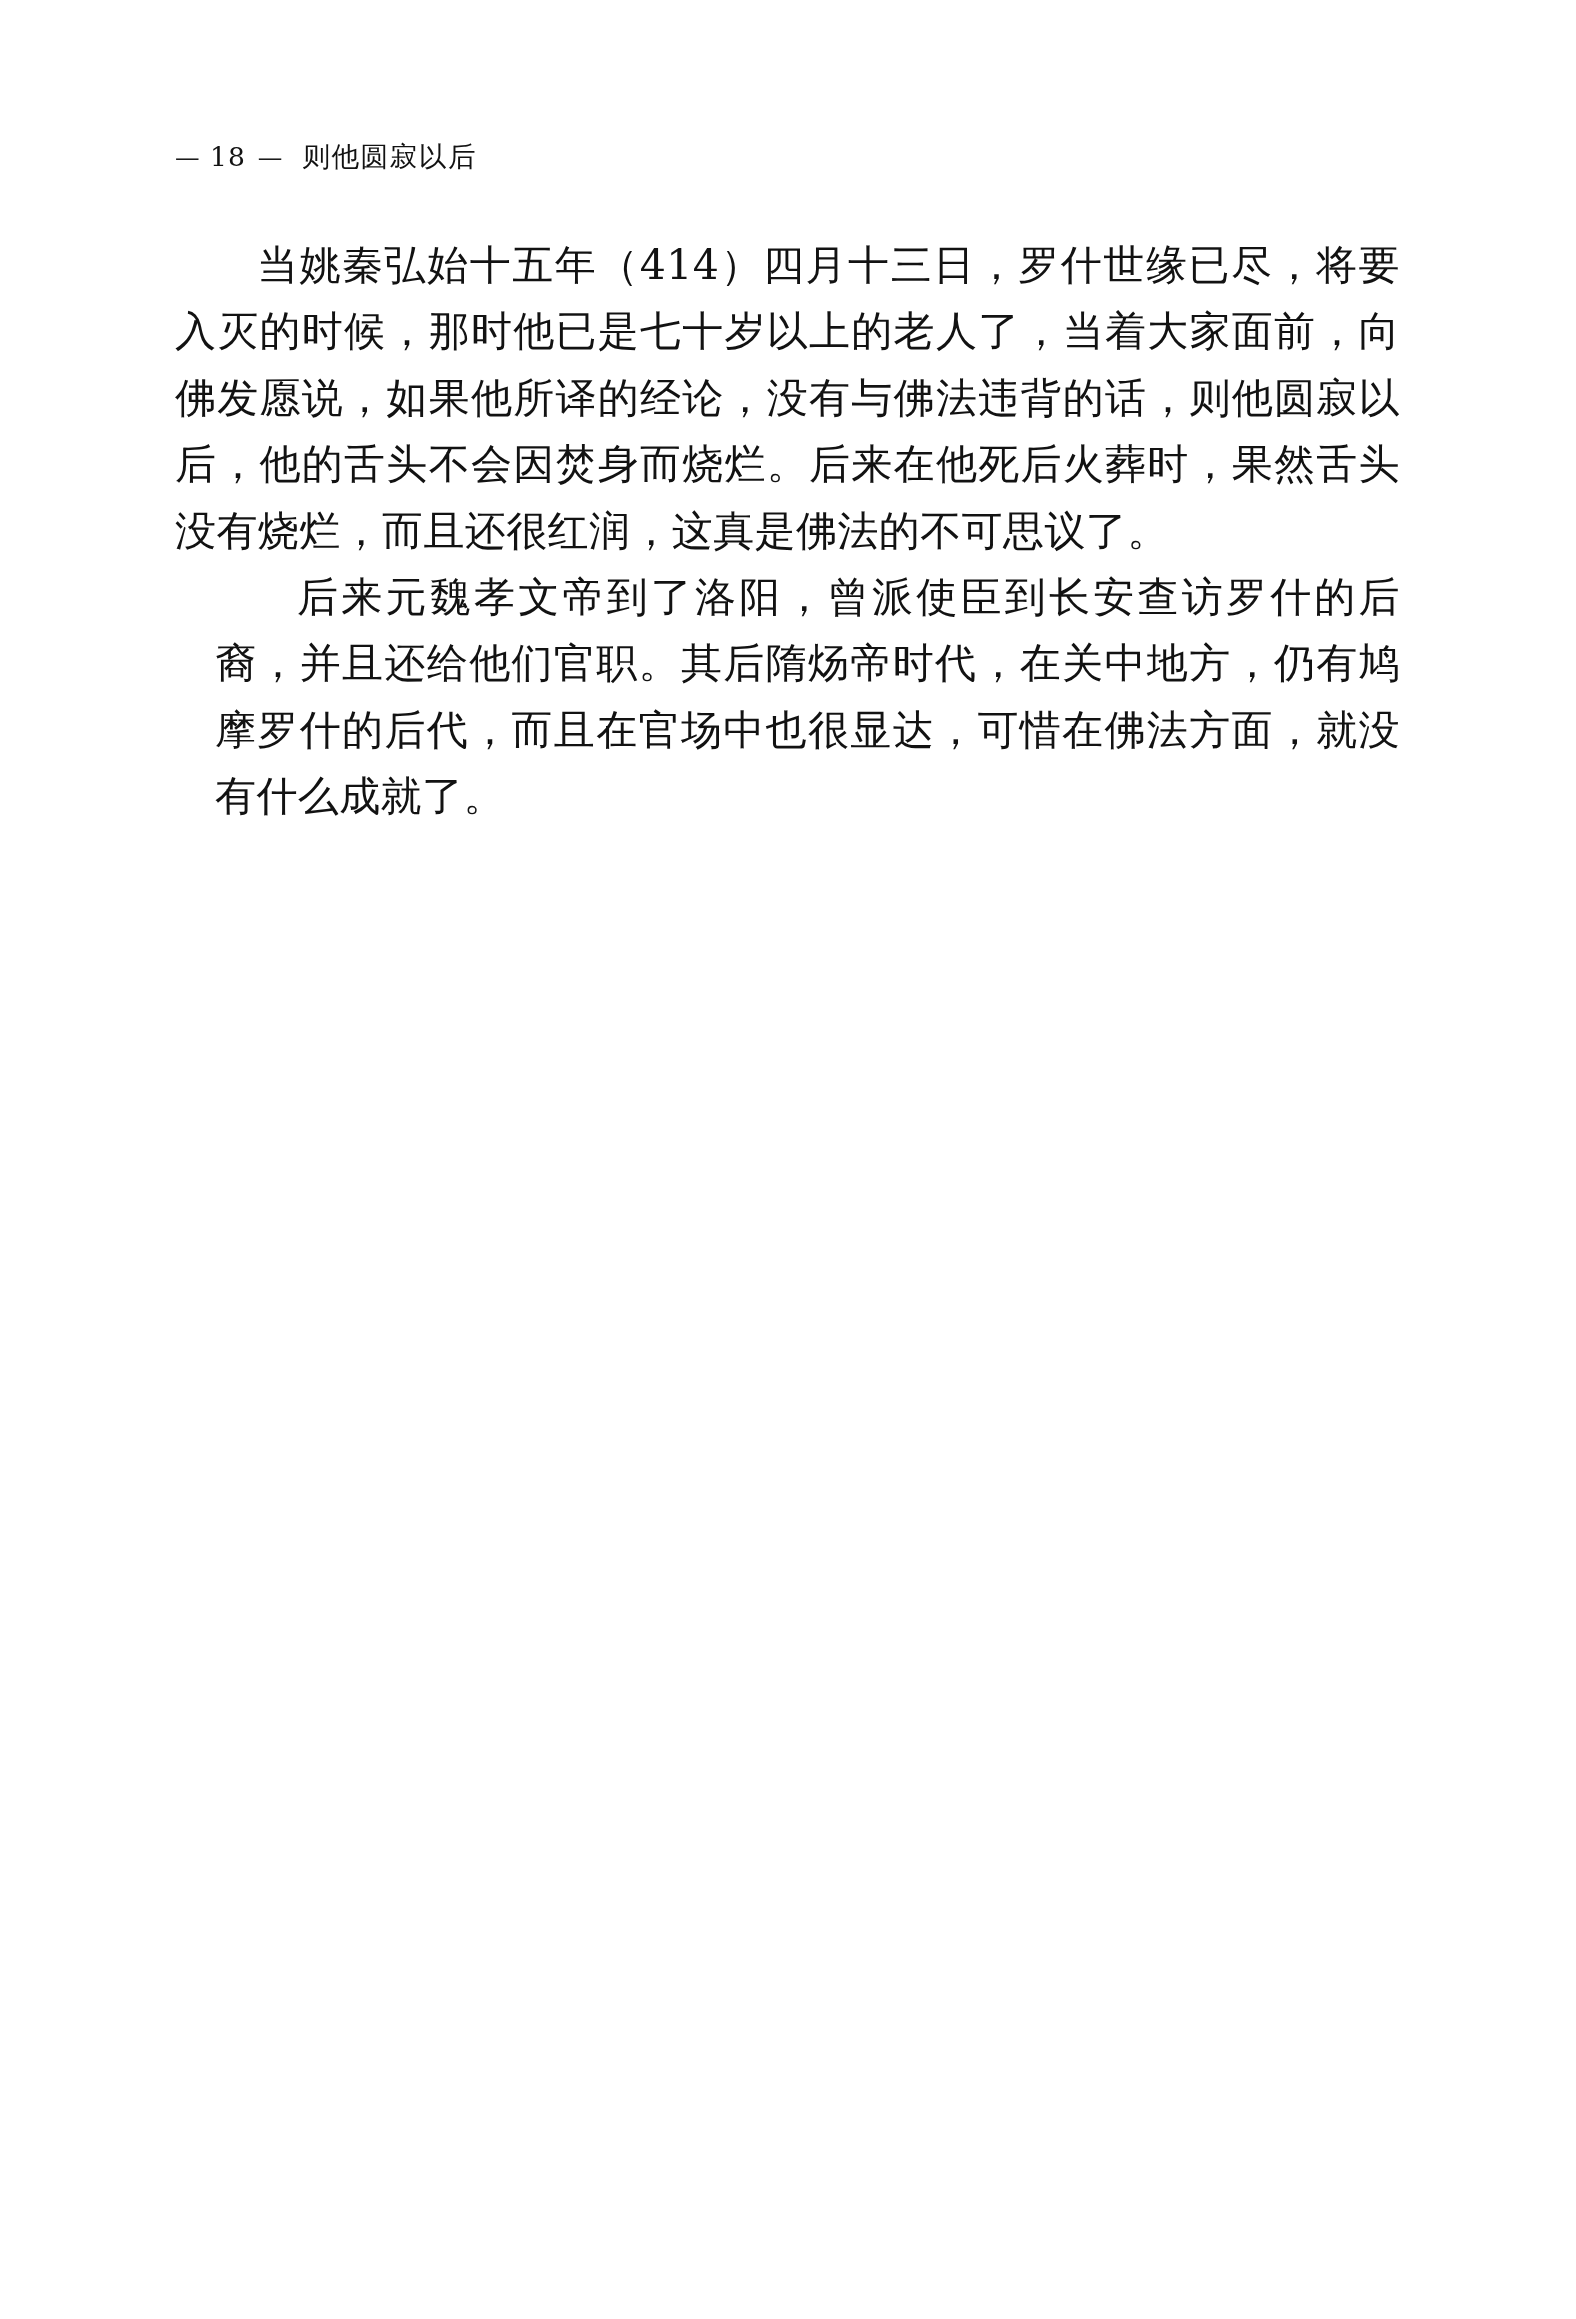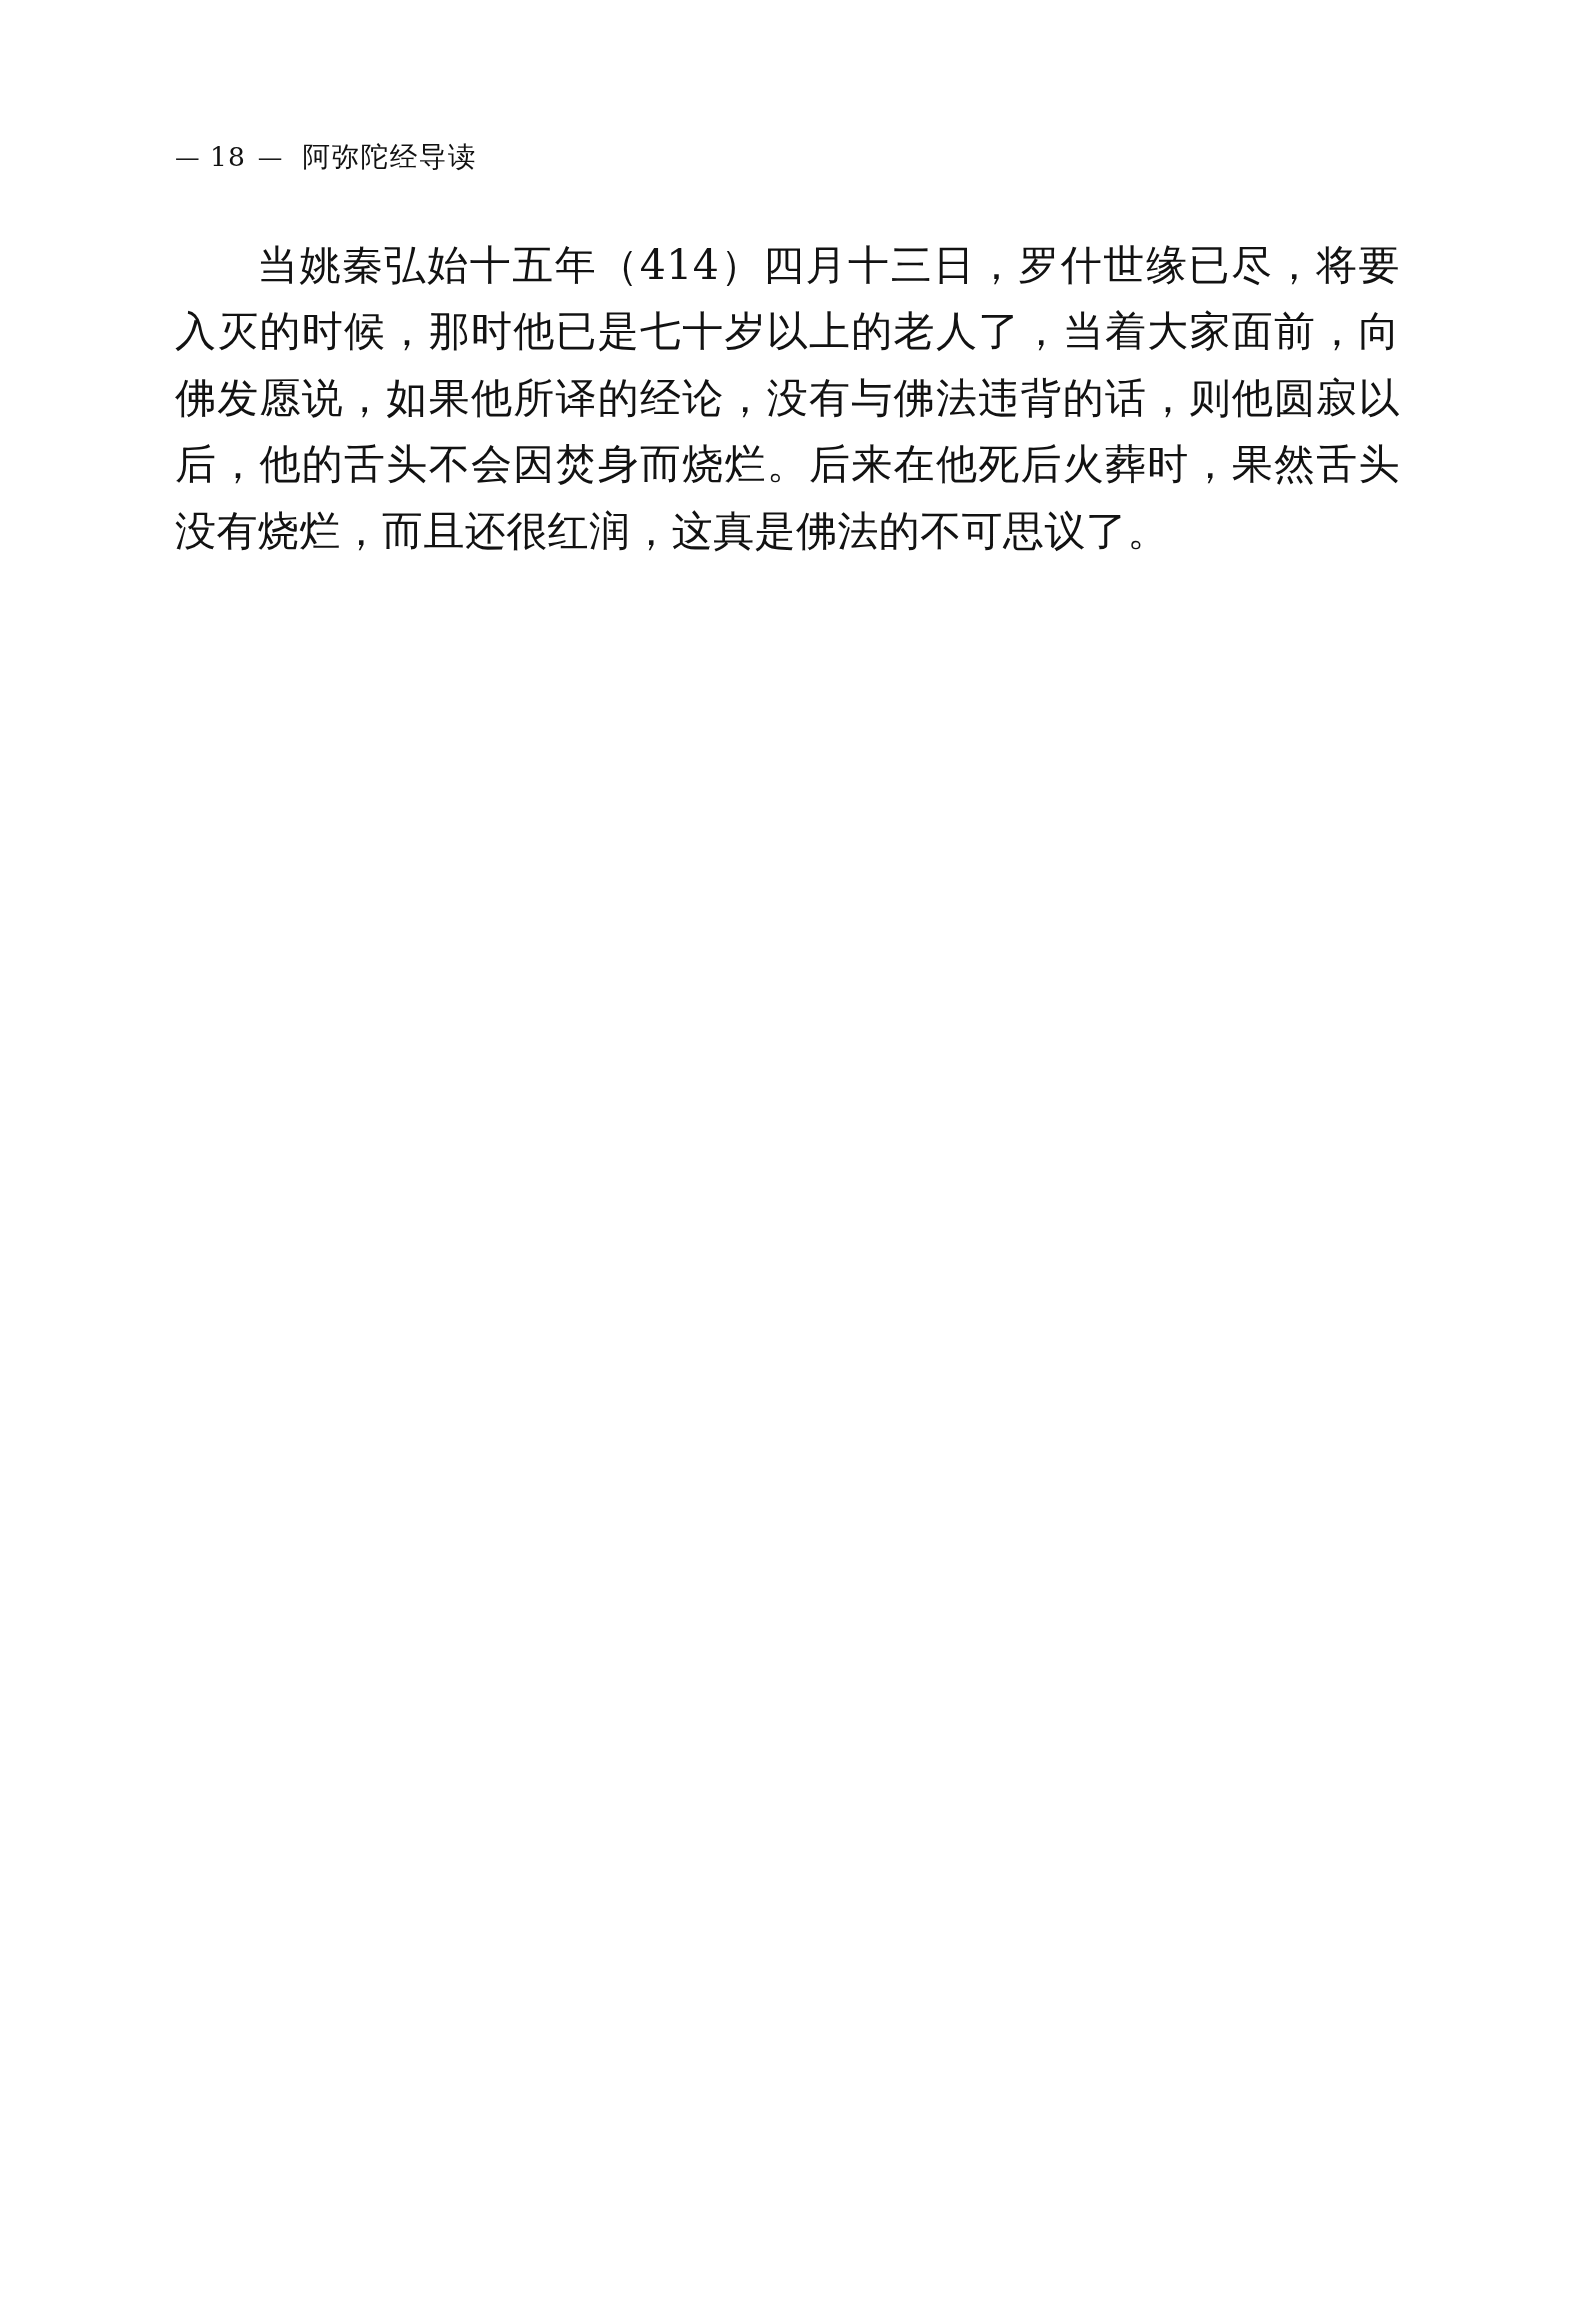--- a/index.html
+++ b/index.html
@@ -74,22 +74,23 @@
 </head>
 <body>
 
 <div class="page">
   <div class="page-inner">
 
     <div class="header">
       <span class="dash">—</span>
       <span class="pageno">18</span>
       <span class="dash right">—</span>
-      <span class="title">阿弥陀经导读</span>
+      <span class="title">则他圆寂以后</span>
     </div>
 
     <div class="body-text">
       <p class="para indent">当姚秦弘始十五年（414）四月十三日，罗什世缘已尽，将要入灭的时候，那时他已是七十岁以上的老人了，当着大家面前，向佛发愿说，如果他所译的经论，没有与佛法违背的话，则他圆寂以后，他的舌头不会因焚身而烧烂。后来在他死后火葬时，果然舌头没有烧烂，而且还很红润，这真是佛法的不可思议了。</p>
+      <p class="para indent">后来元魏孝文帝到了洛阳，曾派使臣到长安查访罗什的后裔，并且还给他们官职。其后隋炀帝时代，在关中地方，仍有鸠摩罗什的后代，而且在官场中也很显达，可惜在佛法方面，就没有什么成就了。</p>
     </div>
 
   </div>
 </div>
 
 
 </body></html>

